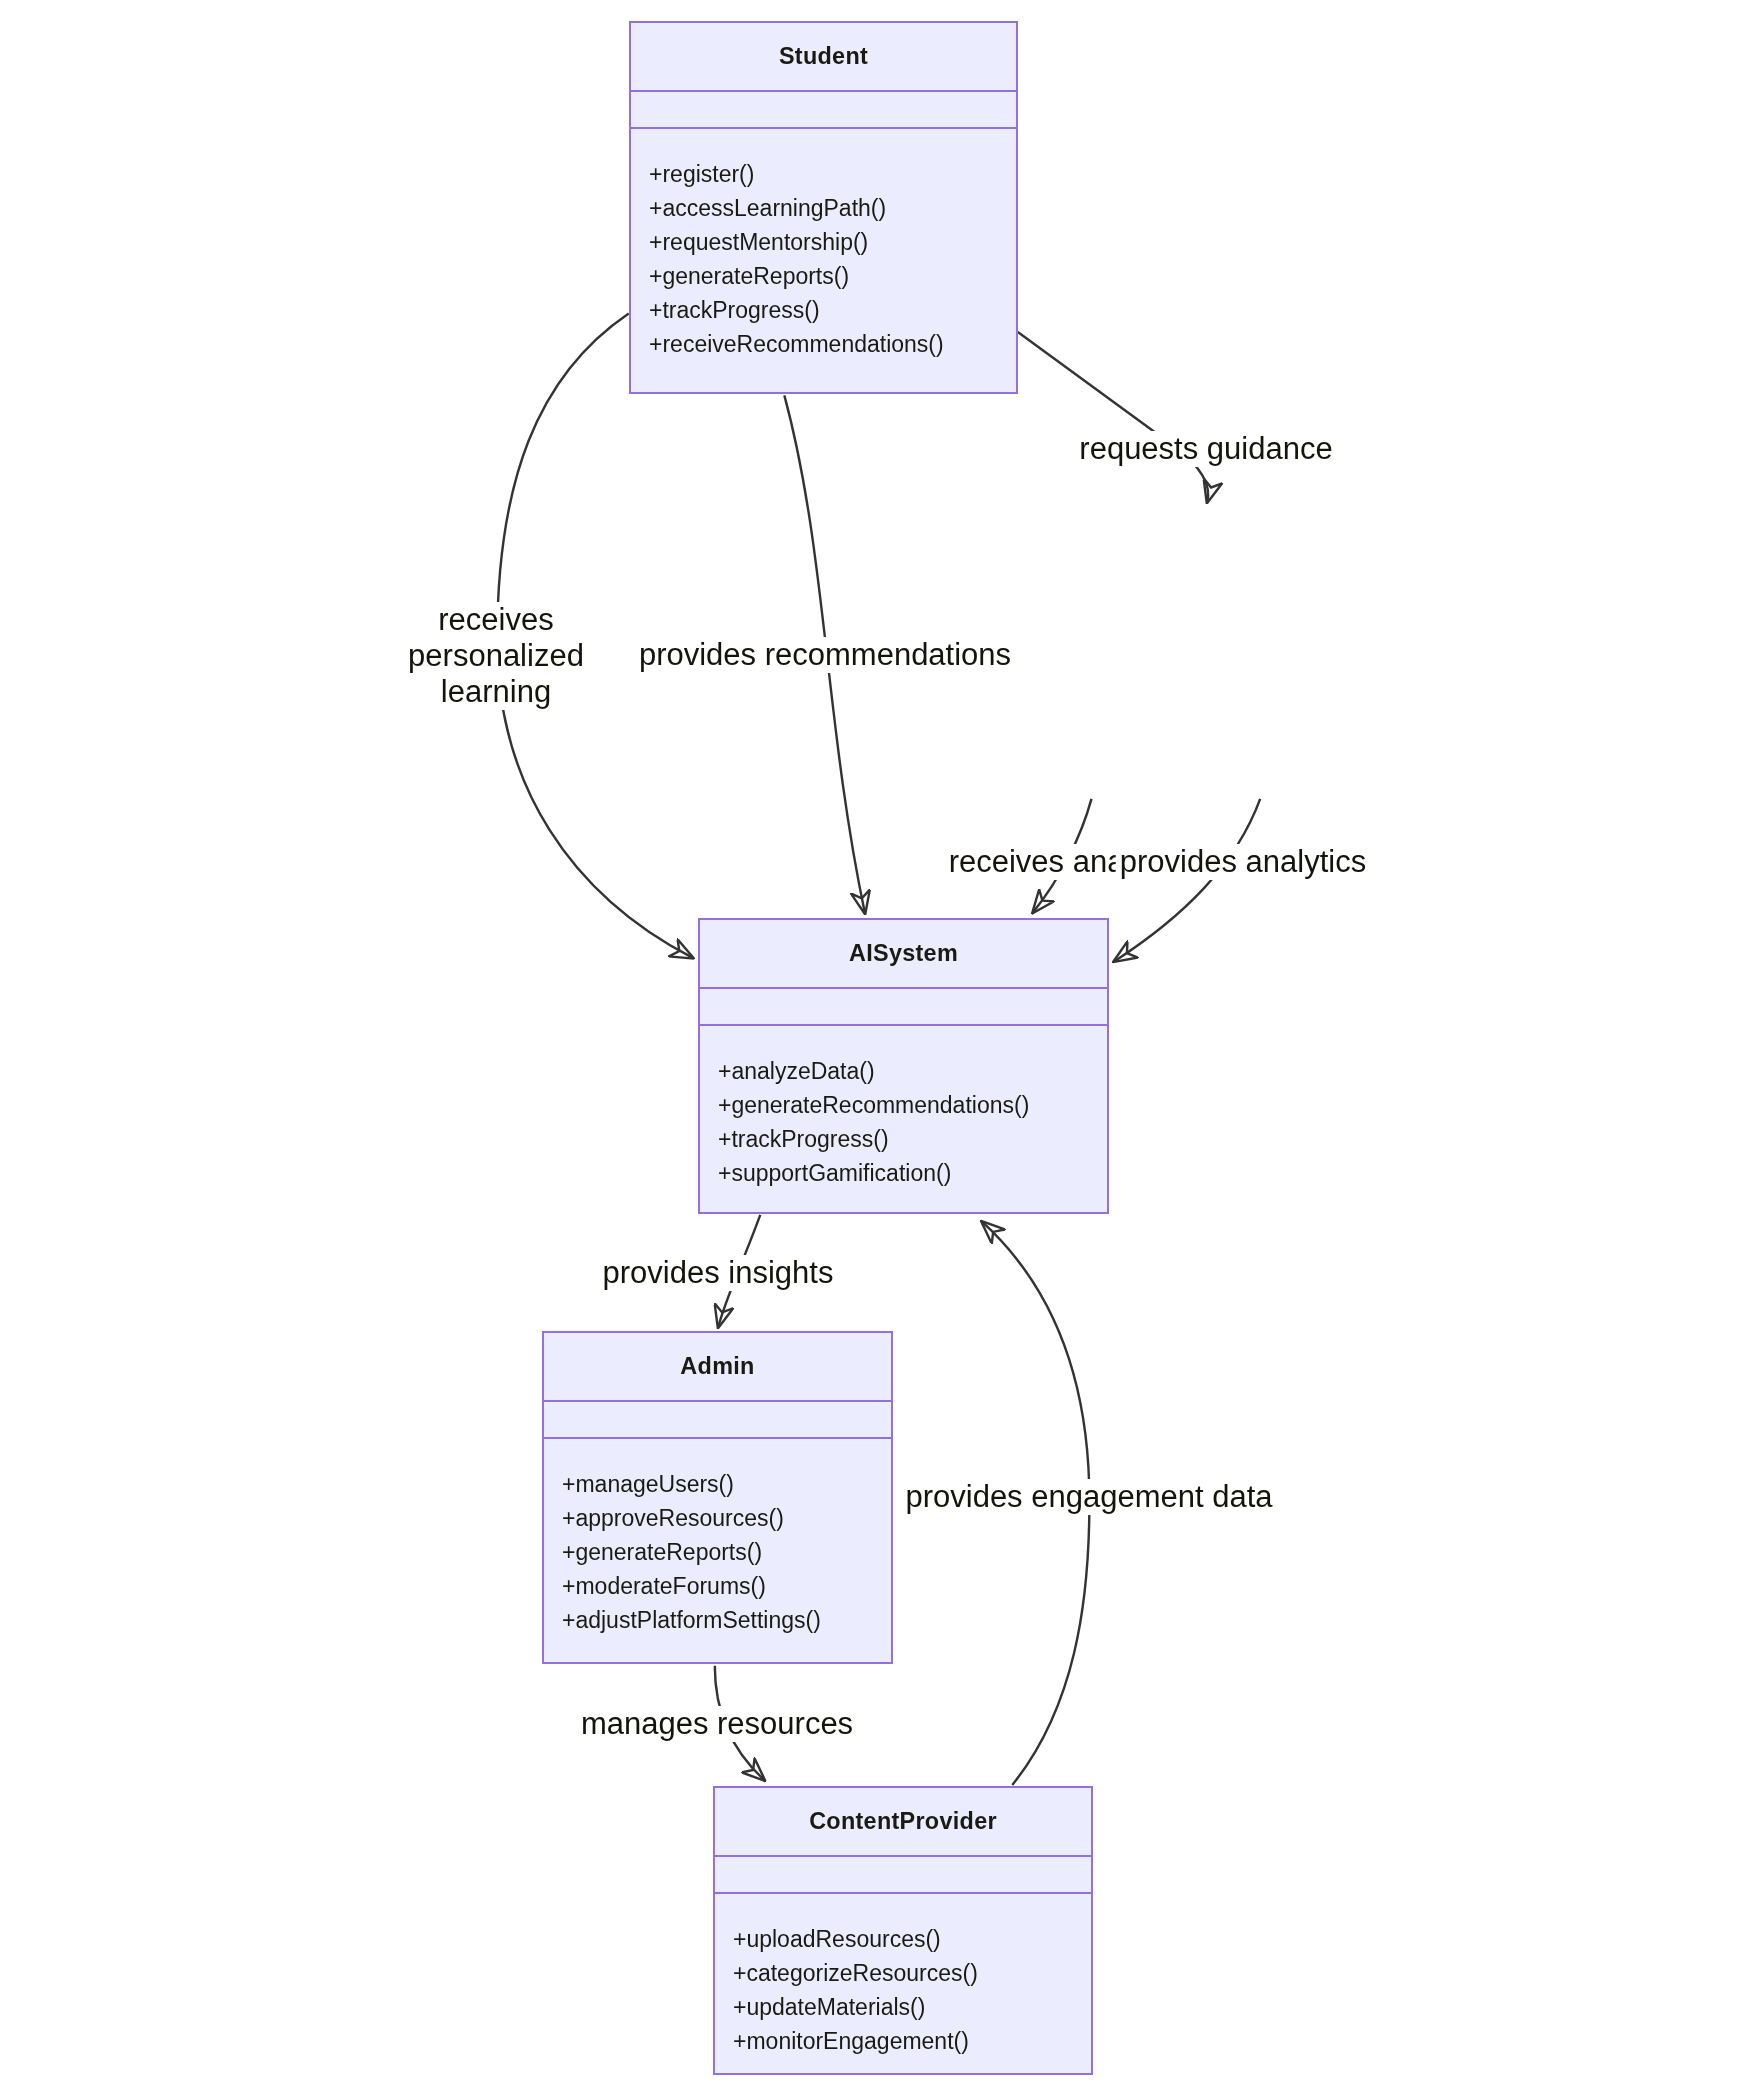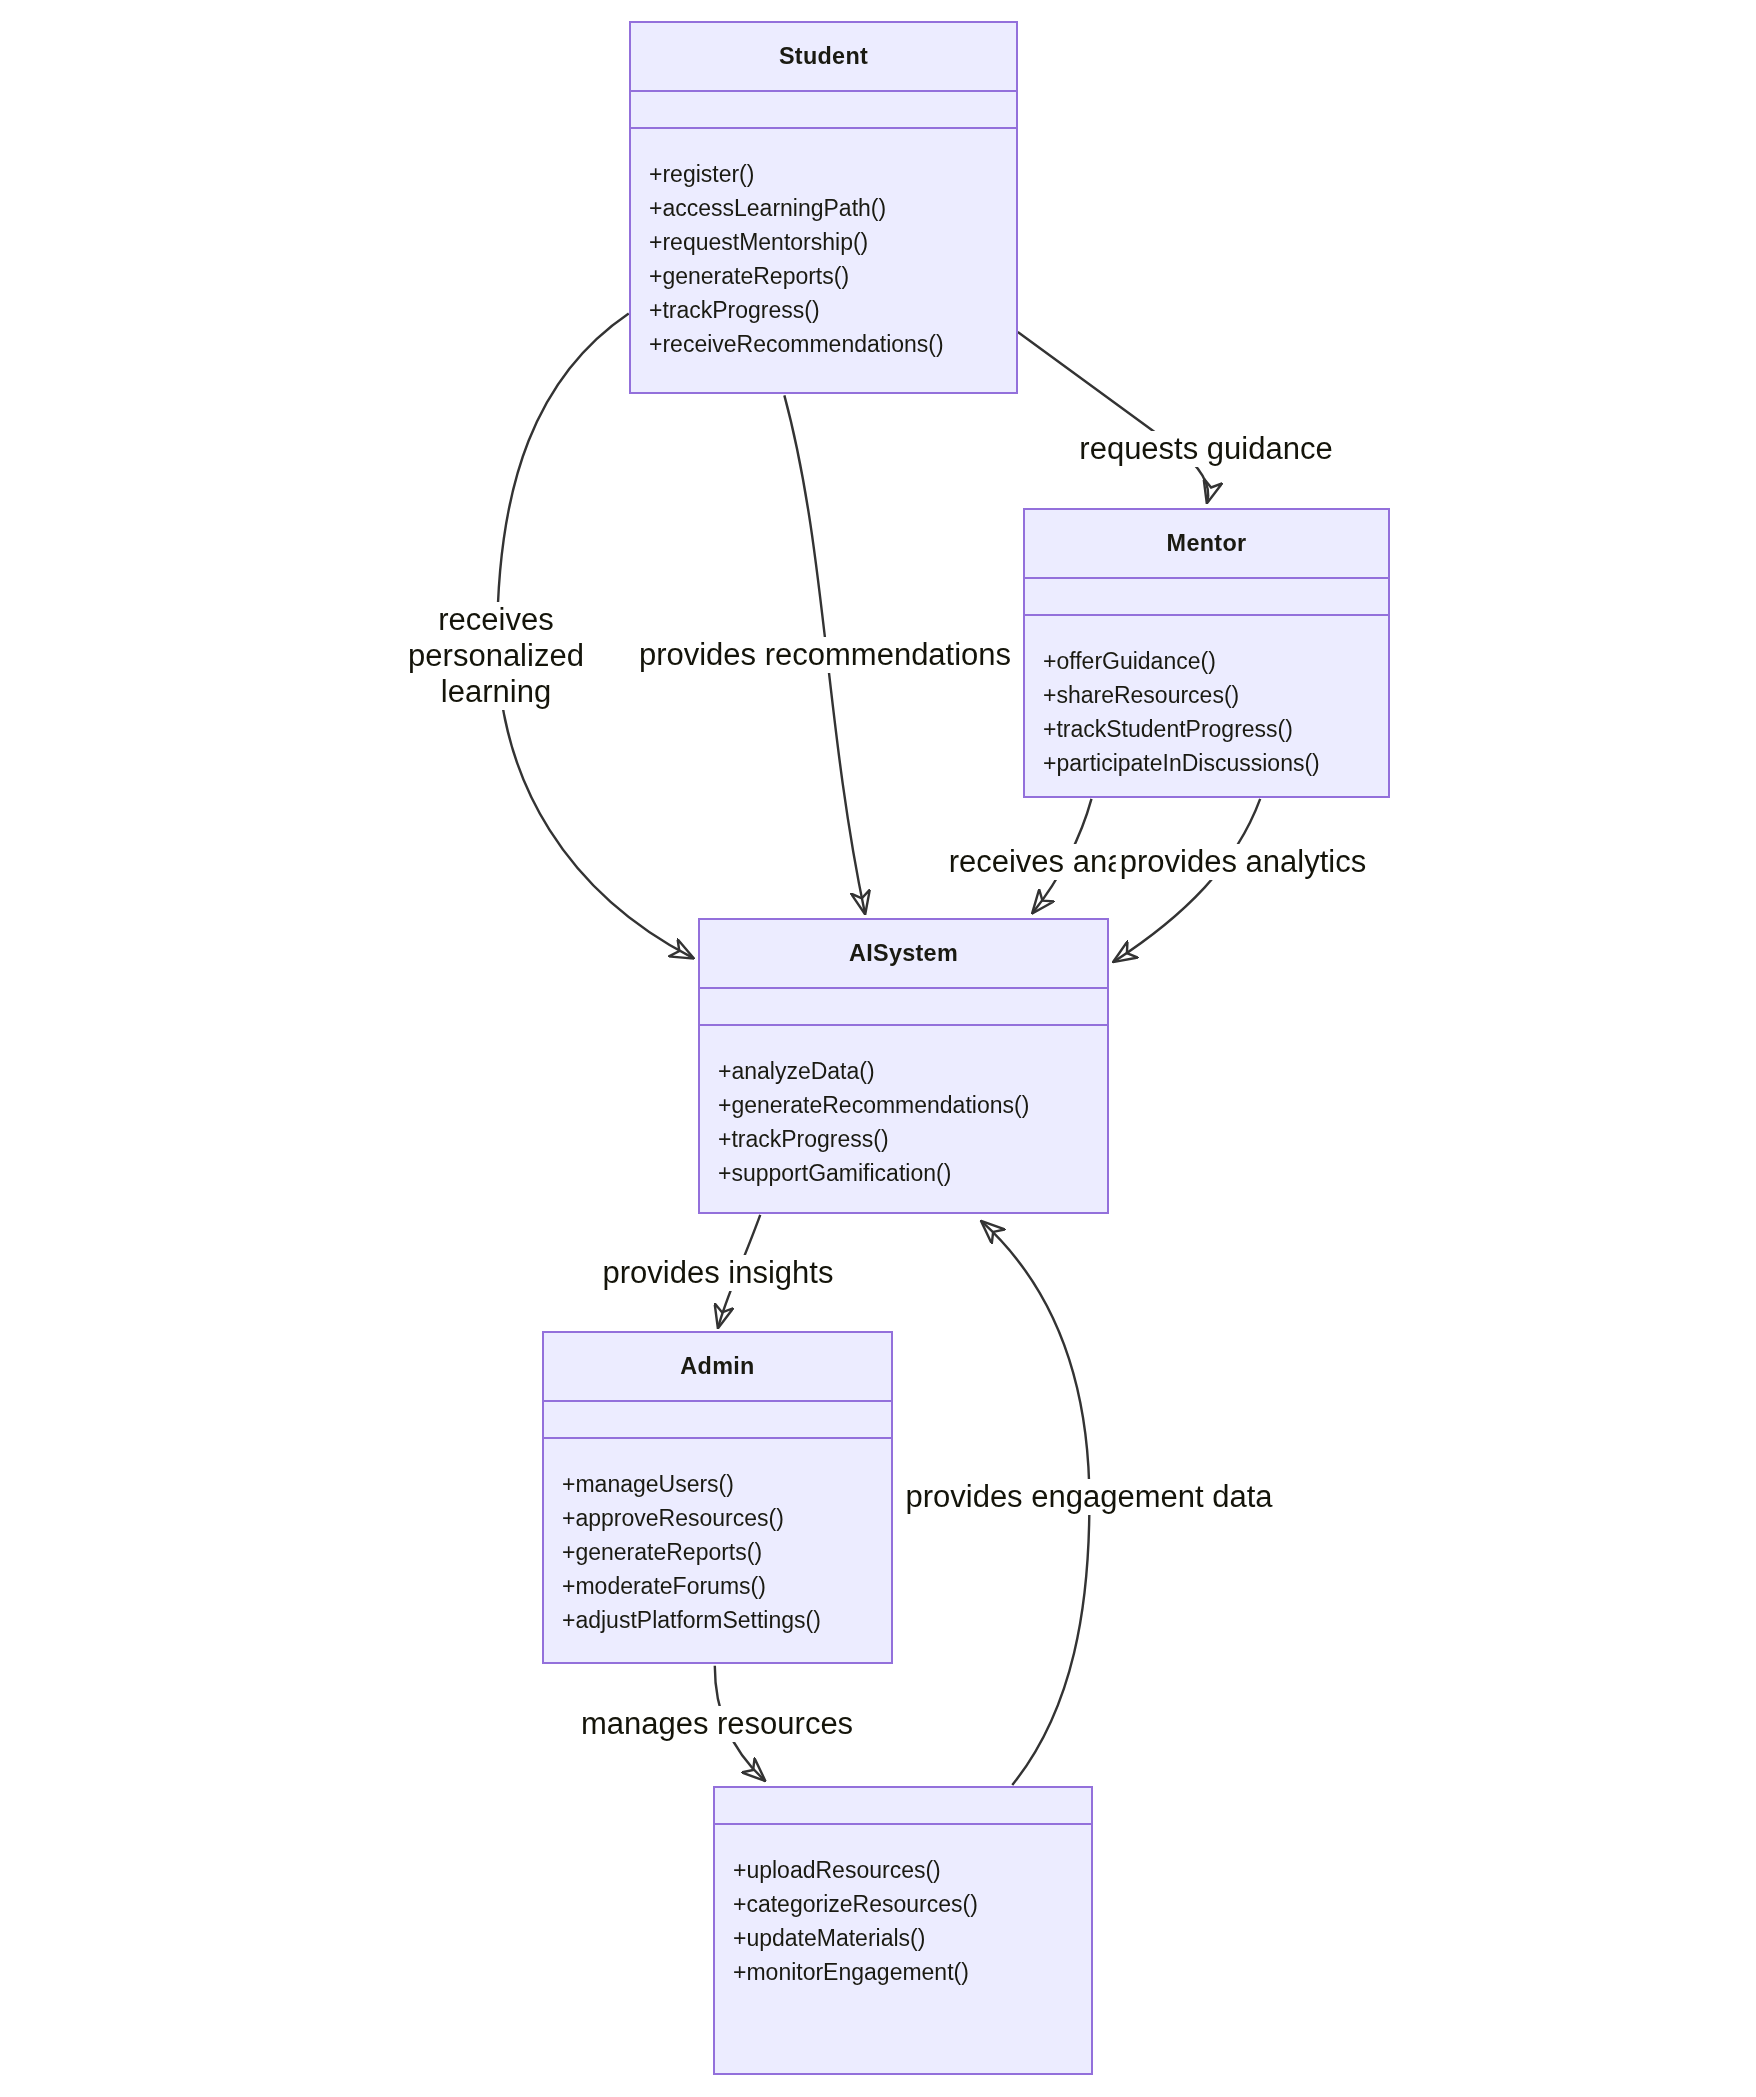--- a/index.html
+++ b/index.html
@@ -44,30 +44,20 @@
     <div class="cls-methods">
       <div class="method">+register()</div>
       <div class="method">+accessLearningPath()</div>
       <div class="method">+requestMentorship()</div>
       <div class="method">+generateReports()</div>
       <div class="method">+trackProgress()</div>
       <div class="method">+receiveRecommendations()</div>
     </div>
   </div>
 
-  <div class="cls" style="left:1023px;top:508px;width:367px;height:290px;">
-    <div class="cls-title">Mentor</div>
-    <div class="cls-attrs"></div>
-    <div class="cls-methods">
-      <div class="method">+offerGuidance()</div>
-      <div class="method">+shareResources()</div>
-      <div class="method">+trackStudentProgress()</div>
-      <div class="method">+participateInDiscussions()</div>
-    </div>
-  </div>
 
   <div class="cls" style="left:698px;top:918px;width:411px;height:296px;">
     <div class="cls-title">AISystem</div>
     <div class="cls-attrs"></div>
     <div class="cls-methods">
       <div class="method">+analyzeData()</div>
       <div class="method">+generateRecommendations()</div>
       <div class="method">+trackProgress()</div>
       <div class="method">+supportGamification()</div>
     </div>
@@ -79,20 +69,21 @@
     <div class="cls-methods">
       <div class="method">+manageUsers()</div>
       <div class="method">+approveResources()</div>
       <div class="method">+generateReports()</div>
       <div class="method">+moderateForums()</div>
       <div class="method">+adjustPlatformSettings()</div>
     </div>
   </div>
 
   <div class="cls" style="left:713px;top:1786px;width:380px;height:289px;">
+    <div class="cls-title">ContentProvider</div>
     <div class="cls-attrs"></div>
     <div class="cls-methods">
       <div class="method">+uploadResources()</div>
       <div class="method">+categorizeResources()</div>
       <div class="method">+updateMaterials()</div>
       <div class="method">+monitorEngagement()</div>
     </div>
   </div>
 
   <div class="edge-label" style="left:1206px;top:449px;">requests guidance</div>

